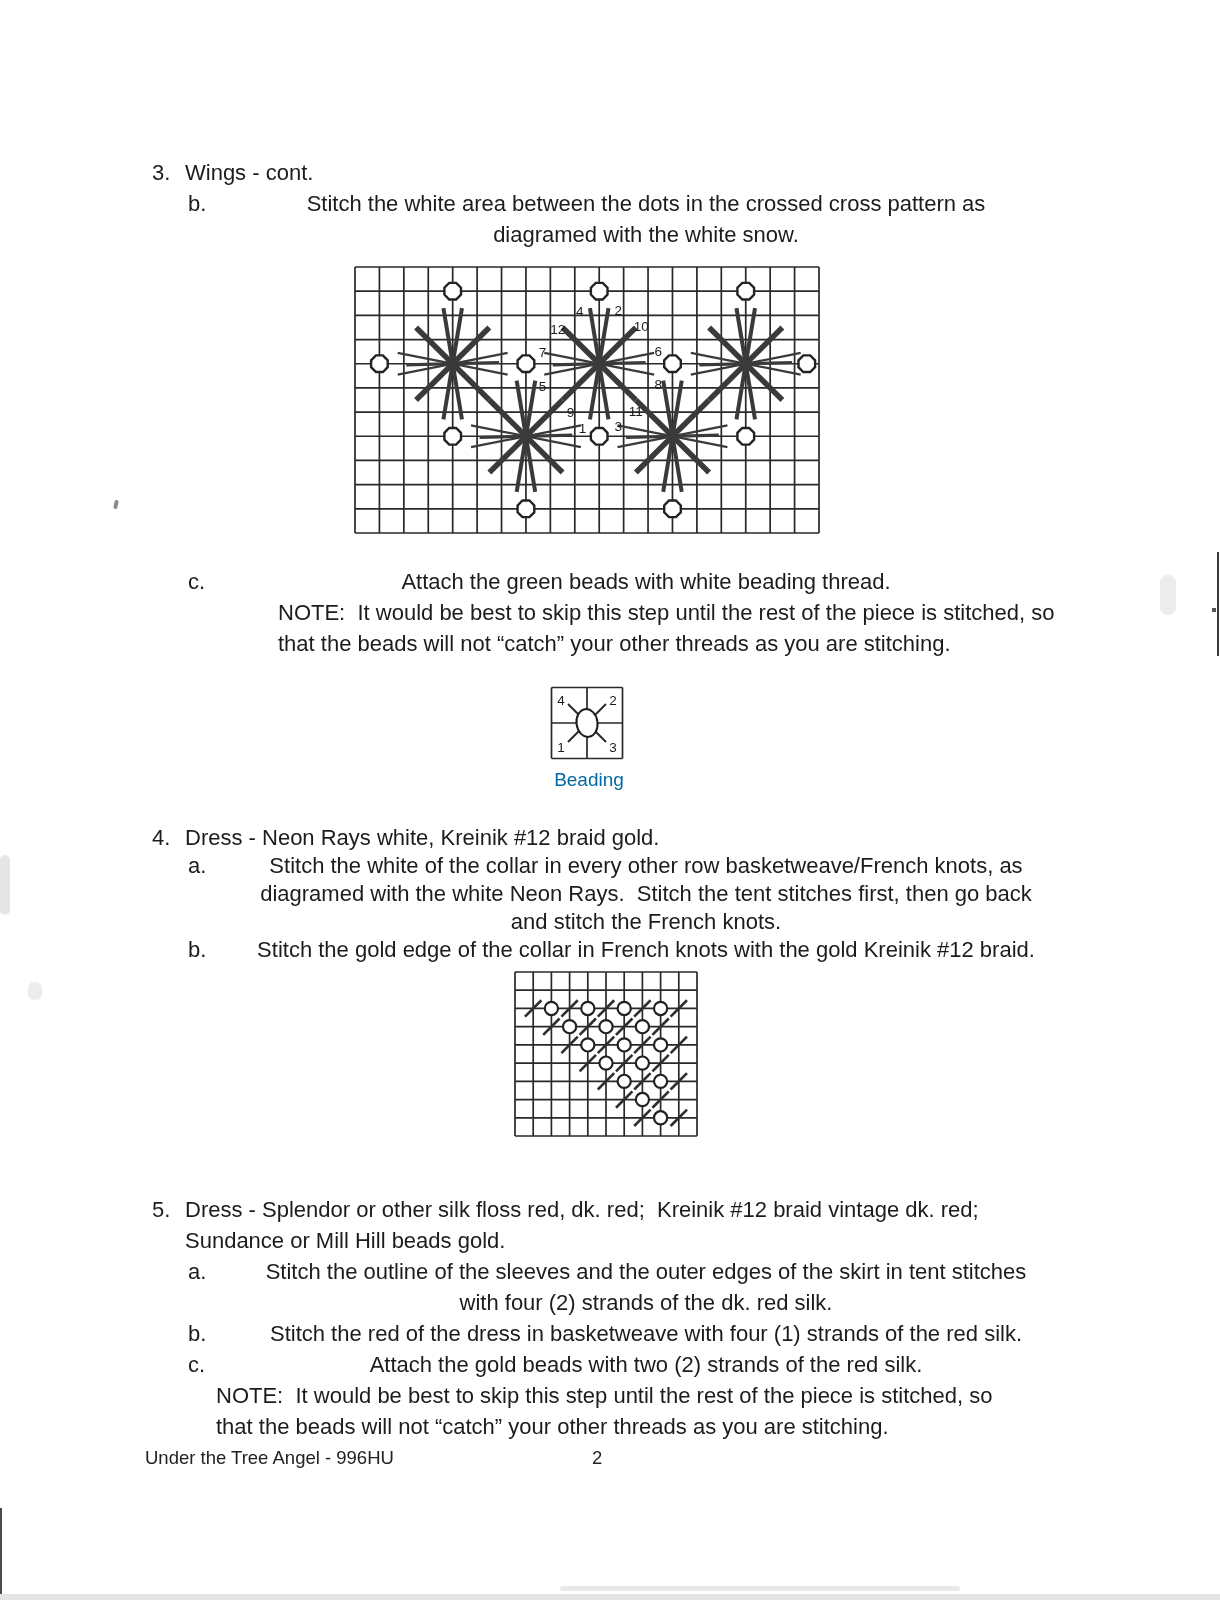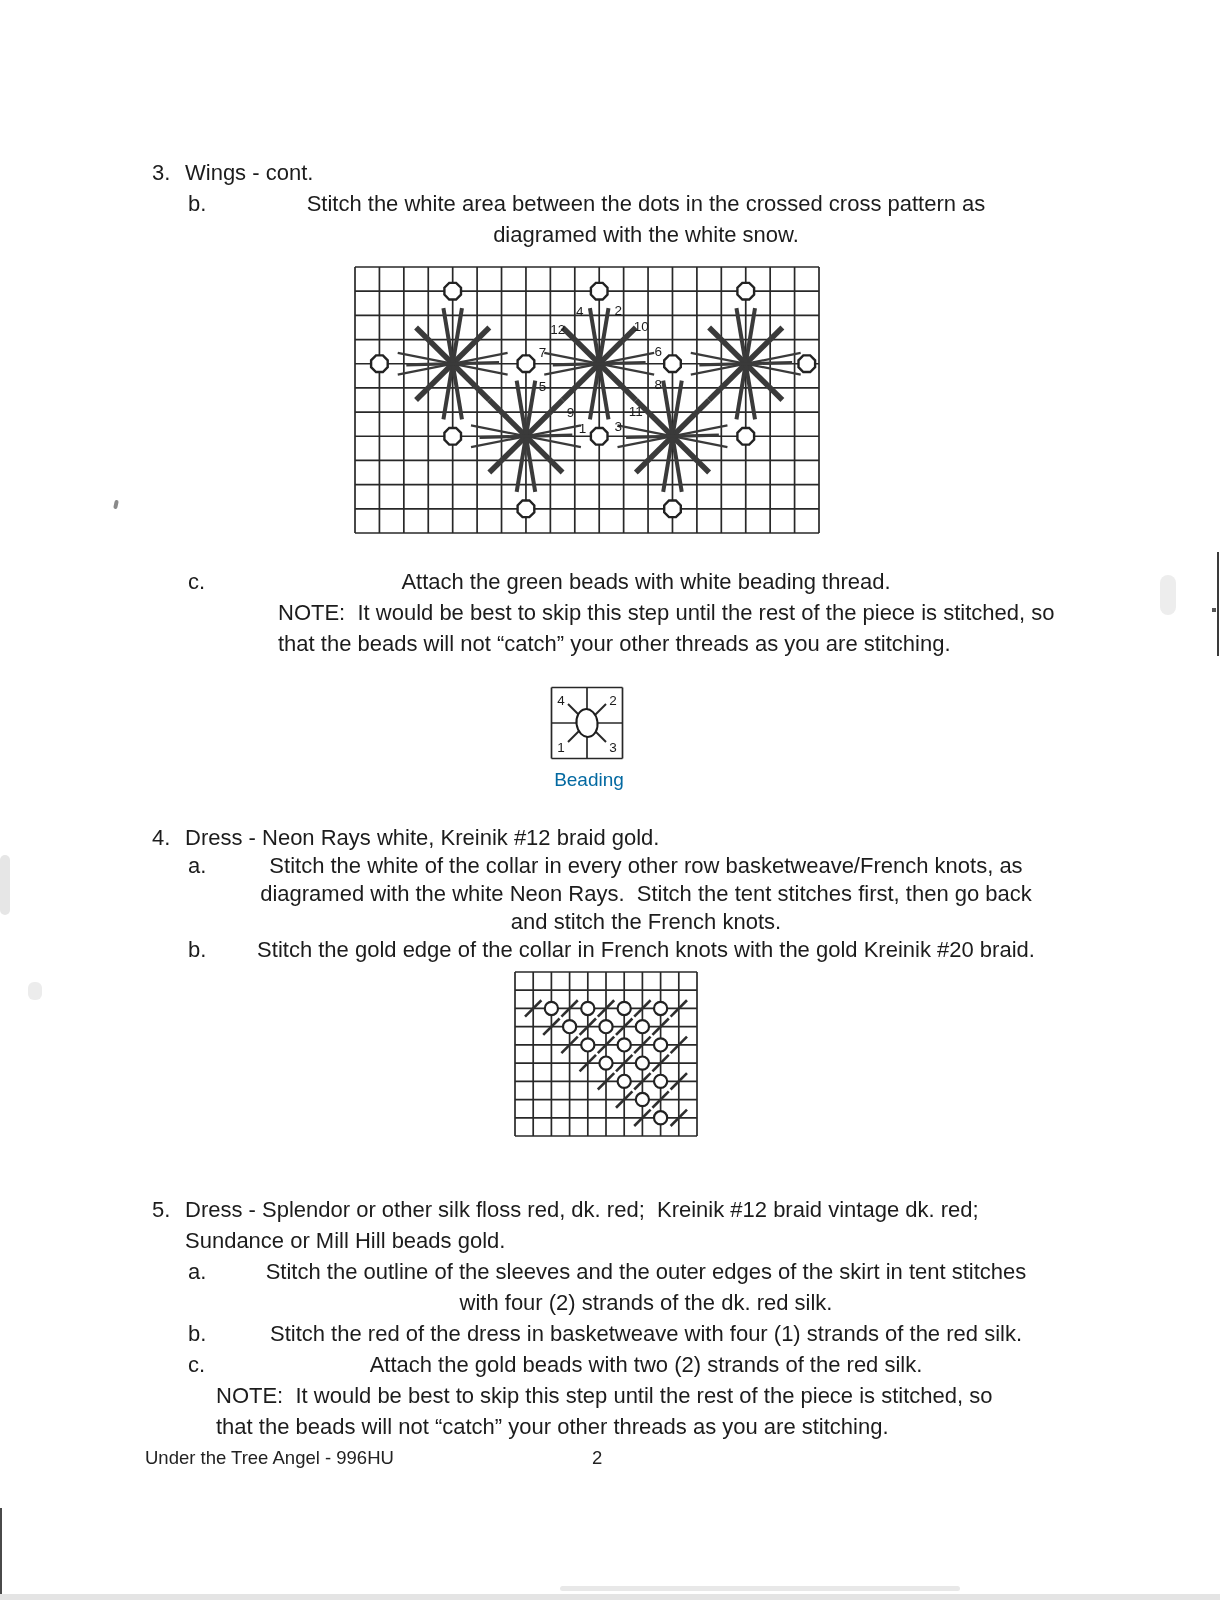--- a/index.html
+++ b/index.html
@@ -170,21 +170,21 @@
       <span class="sectitle"><span class="u">Dress</span><span> - Neon Rays white, Kreinik #12 braid gold.</span></span>
     </div>
     <div class="item">
       <span class="iletter">a.</span>
       <span class="itext">Stitch the white of the collar in every other row basketweave/French knots, as
 diagramed with the white Neon Rays.  Stitch the tent stitches first, then go back
 and stitch the French knots.</span>
     </div>
     <div class="item">
       <span class="iletter">b.</span>
-      <span class="itext">Stitch the gold edge of the collar in French knots with the gold Kreinik #20 braid.</span>
+      <span class="itext">Stitch the gold edge of the collar in French knots with the gold Kreinik #12 braid.</span>
     </div>
   </div>
 
   <svg id="collar-svg" class="diagram" style="left:514px;top:971px" width="184" height="166" viewBox="0 0 184 166">
       <line x1="1" y1="1" x2="1" y2="165" stroke="#282828" stroke-width="1.7"></line>
       <line x1="19.2" y1="1" x2="19.2" y2="165" stroke="#282828" stroke-width="1.7"></line>
       <line x1="37.4" y1="1" x2="37.4" y2="165" stroke="#282828" stroke-width="1.7"></line>
       <line x1="55.599999999999994" y1="1" x2="55.599999999999994" y2="165" stroke="#282828" stroke-width="1.7"></line>
       <line x1="73.8" y1="1" x2="73.8" y2="165" stroke="#282828" stroke-width="1.7"></line>
       <line x1="92" y1="1" x2="92" y2="165" stroke="#282828" stroke-width="1.7"></line>

